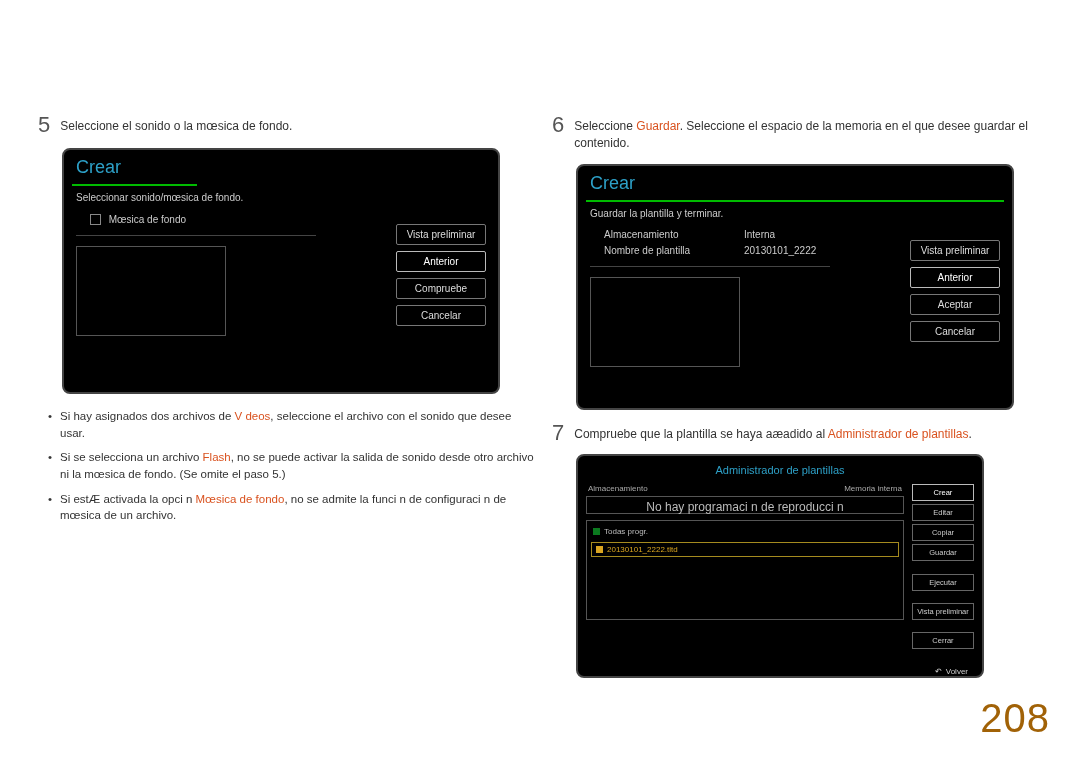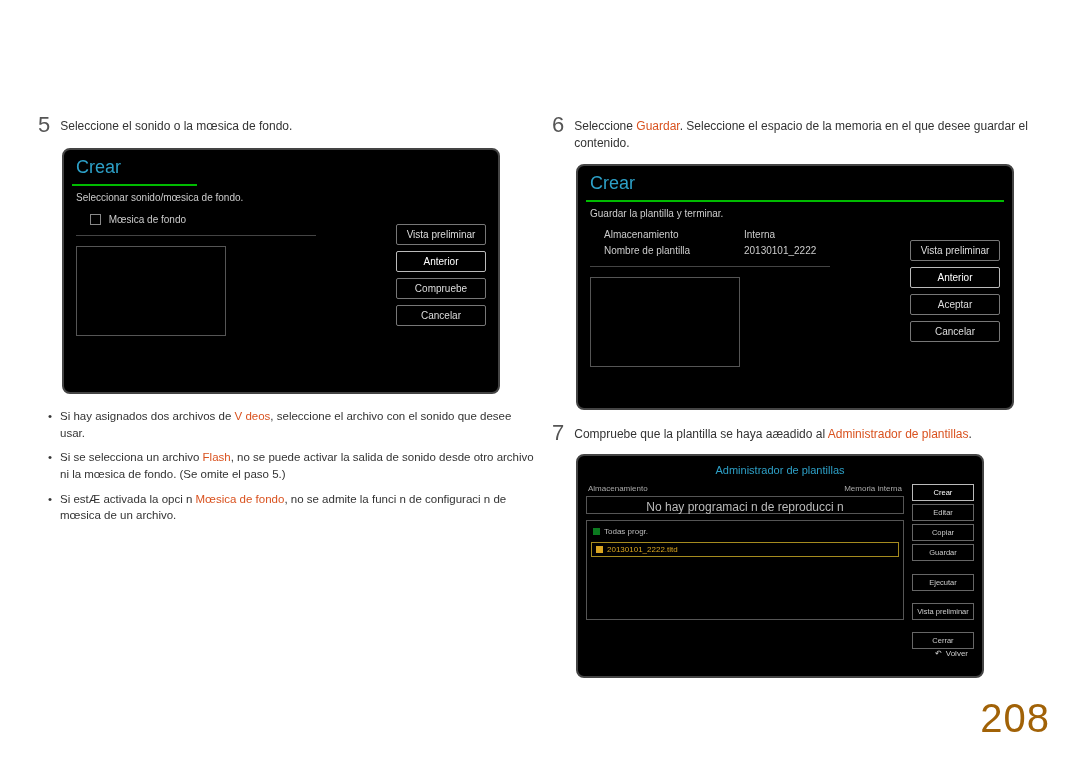--- a/index.html
+++ b/index.html
@@ -191,21 +191,21 @@
     border:1px solid #666;
     text-align:center;
     font-size:7.5px;
     color:#ccc;
     padding:3px 0;
   }
   .admin-btn.sel { border-color:#bbb; color:#fff; }
   .admin-group2 { margin-top:10px; display:flex; flex-direction:column; gap:12px;}
   .admin-return {
     position:absolute;
-    bottom:18px;
+    bottom:0;
     right:14px;
     font-size:8px;
     color:#ccc;
   }
   .admin-return .arc {
     display:inline-block;
     margin-right:4px;
   }
 
   .page-num {

